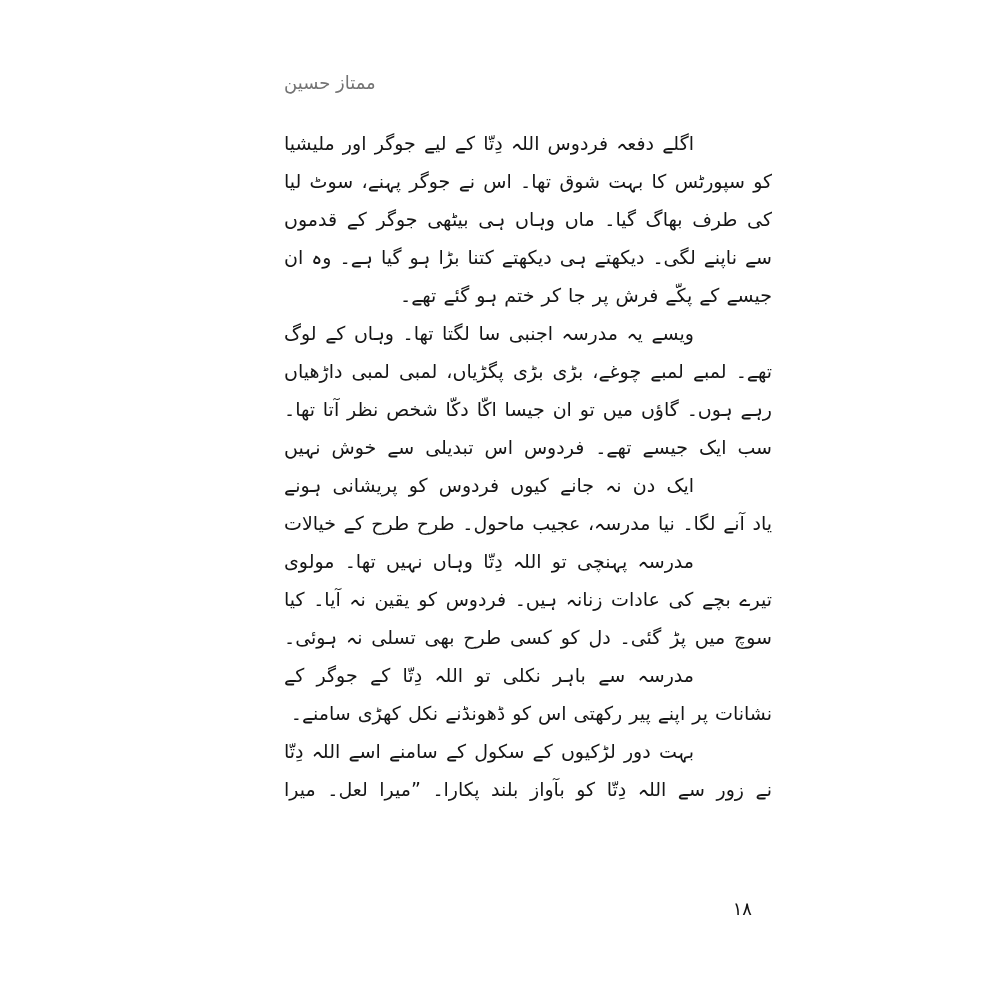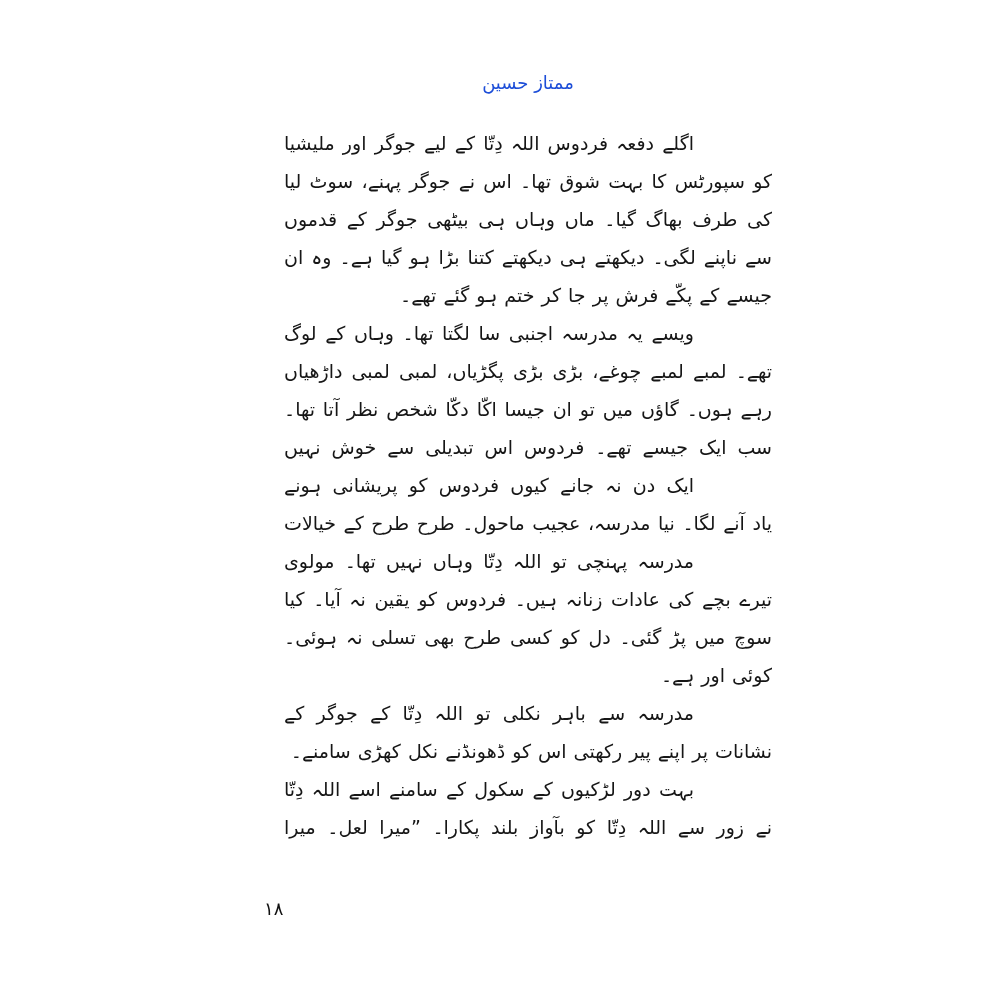--- a/index.html
+++ b/index.html
@@ -18,25 +18,25 @@
   .page {
     position: absolute;
     inset: 0;
     background: #ffffff;
   }
   .page-header {
     position: absolute;
     top: 70px;
     left: 284px;
     width: 488px;
-    text-align: center;
+    text-align: left;
     direction: rtl;
     font-size: 18px;
     line-height: 26px;
-    color: #1d4ed8;
+    color: #737373;
   }
   .body-text {
     position: absolute;
     top: 124px;
     left: 284px;
     width: 488px;
     direction: rtl;
     font-size: 19px;
     color: #161616;
   }
@@ -56,21 +56,21 @@
     padding-right: 78px;
   }
   .line.last {
     text-align-last: right;
   }
   .page-number {
     position: absolute;
     top: 898px;
     left: 264px;
     width: 488px;
-    text-align: left;
+    text-align: right;
     direction: rtl;
     font-size: 18px;
     letter-spacing: 5px;
     color: #111111;
   }
 </style>
 </head>
 <body>
 
 <div class="page">
@@ -91,21 +91,20 @@
         <div class="line last">سب ایک جیسے تھے۔ فردوس اس تبدیلی سے خوش نہیں تھی۔</div>
       </div>
       <div class="paragraph">
         <div class="line first">ایک دن نہ جانے کیوں فردوس کو پریشانی ہونے لگی۔ اللہ دِتّا کچھ زیادہ ہی</div>
         <div class="line">یاد آنے لگا۔ نیا مدرسہ، عجیب ماحول۔ طرح طرح کے خیالات نے آن گھیرا تو قدم</div>
       </div>
       <div class="paragraph">
         <div class="line first">مدرسہ پہنچی تو اللہ دِتّا وہاں نہیں تھا۔ مولوی صاحب نے انکشاف کیا کہ</div>
         <div class="line">تیرے بچے کی عادات زنانہ ہیں۔ فردوس کو یقین نہ آیا۔ کیا میرا بچہ زنانہ ہے؟</div>
         <div class="line">سوچ میں پڑ گئی۔ دل کو کسی طرح بھی تسلی نہ ہوئی۔ زنانہ عادات کے بچوں کا مدرسہ</div>
-        <div class="line last">کوئی اور ہے۔</div>
       </div>
       <div class="paragraph">
         <div class="line first">مدرسہ سے باہر نکلی تو اللہ دِتّا کے جوگر کے نشانات راستہ دکھا رہے تھے۔ ان</div>
         <div class="line last">نشانات پر اپنے پیر رکھتی اس کو ڈھونڈنے نکل کھڑی سامنے۔</div>
       </div>
       <div class="paragraph">
         <div class="line first">بہت دور لڑکیوں کے سکول کے سامنے اسے اللہ دِتّا کھڑا نظر آیا۔ فردوس</div>
         <div class="line last">نے زور سے اللہ دِتّا کو بآواز بلند پکارا۔ ”میرا لعل۔ میرا لعل۔“ جیسے ہی اس نے ماں</div>
       </div>
     </div>

